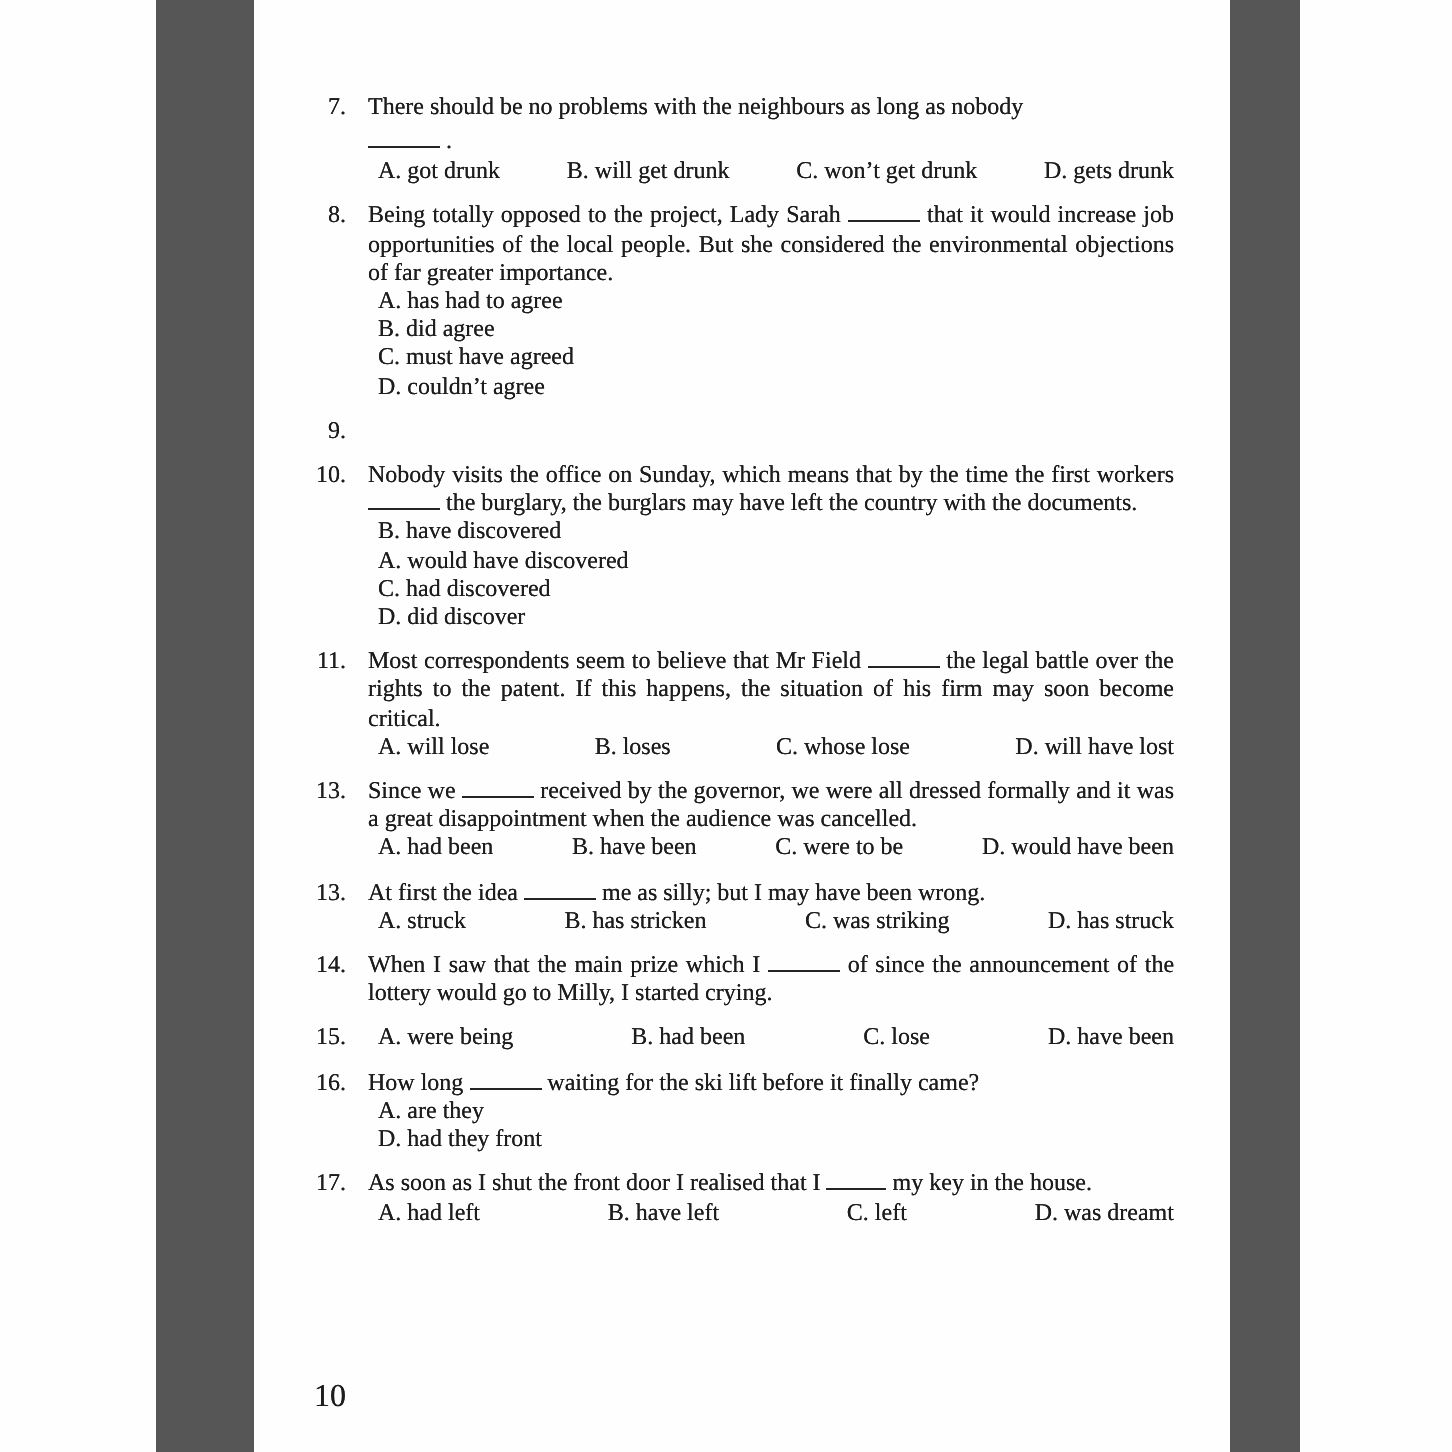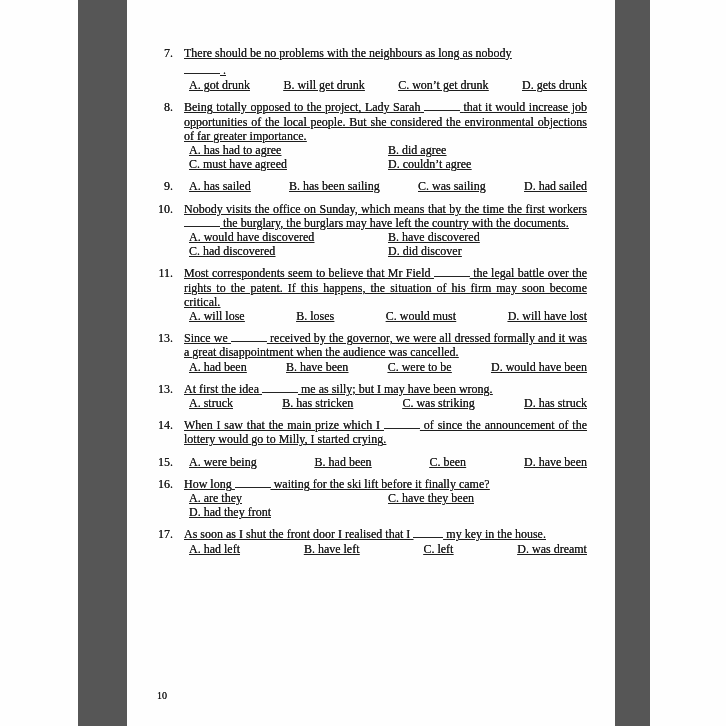--- a/index.html
+++ b/index.html
@@ -13,33 +13,33 @@
   .scan-bar{position:absolute;top:0;bottom:0;background:#565656;}
   .scan-bar.left{left:78px;width:49px;}
   .scan-bar.right{left:615px;width:35px;}
   .page{
     position:absolute;left:127px;top:0;width:488px;height:726px;
     box-sizing:border-box;background:#fefefe;
     padding:46px 28px 0 25px;
   }
   .q{display:flex;margin-bottom:8px;font-size:12px;line-height:14.2px;}
   .q-num{flex:0 0 21px;text-align:right;white-space:nowrap;}
-  .q-body{flex:1;margin-left:11px;min-width:0;text-decoration:underline;}
+  .q-body{flex:1;margin-left:11px;min-width:0;}
   .q-text{text-align:justify;}
   .blank{
     display:inline-block;width:36px;height:9px;
     border-bottom:1.2px solid #242424;
   }
   .blank.short{width:30px;}
   .blank-line{margin-top:3px;line-height:15px;}
   .opts{padding-left:5px;}
   .opts.row{display:flex;justify-content:space-between;white-space:nowrap;}
-  .opts.two-col{display:grid;grid-template-columns:1fr 1fr;}
+  .opts.two-col{display:grid;grid-template-columns:1fr;}
   .opt{display:block;}
-  .page-num{position:absolute;left:30px;top:690px;font-size:10px;}
+  .page-num{position:absolute;left:30px;top:690px;font-size:16px;}
 </style>
 </head>
 <body>
 
 <div class="scan-bar left"></div>
 <div class="scan-bar right"></div>
 
 <div class="page">
 
   <div class="q">
@@ -74,58 +74,52 @@
         <span class="opt">B. did agree</span>
         <span class="opt">C. must have agreed</span>
         <span class="opt">D. couldn’t agree</span>
       </div>
     </div>
   </div>
 
   <div class="q">
     <div class="q-num">9.</div>
     <div class="q-body">
-      <div class="opts row">
-        <span class="opt">A. has sailed</span>
-        <span class="opt">B. has been sailing</span>
-        <span class="opt">C. was sailing</span>
-        <span class="opt">D. had sailed</span>
-      </div>
     </div>
   </div>
 
   <div class="q">
     <div class="q-num">10.</div>
     <div class="q-body">
       <div class="q-text">
         <span>Nobody visits the office on Sunday, which means that by the time the first workers</span>
         <span class="blank"></span>
         <span>the burglary, the burglars may have left the country with the documents.</span>
       </div>
       <div class="opts two-col">
+        <span class="opt">B. have discovered</span>
         <span class="opt">A. would have discovered</span>
-        <span class="opt">B. have discovered</span>
         <span class="opt">C. had discovered</span>
         <span class="opt">D. did discover</span>
       </div>
     </div>
   </div>
 
   <div class="q">
     <div class="q-num">11.</div>
     <div class="q-body">
       <div class="q-text">
         <span>Most correspondents seem to believe that Mr Field</span>
         <span class="blank"></span>
         <span>the legal battle over the rights to the patent. If this happens, the situation of his firm may soon become critical.</span>
       </div>
       <div class="opts row">
         <span class="opt">A. will lose</span>
         <span class="opt">B. loses</span>
-        <span class="opt">C. would must</span>
+        <span class="opt">C. whose lose</span>
         <span class="opt">D. will have lost</span>
       </div>
     </div>
   </div>
 
   <div class="q">
     <div class="q-num">13.</div>
     <div class="q-body">
       <div class="q-text">
         <span>Since we</span>
@@ -168,37 +162,36 @@
       </div>
     </div>
   </div>
 
   <div class="q">
     <div class="q-num">15.</div>
     <div class="q-body">
       <div class="opts row">
         <span class="opt">A. were being</span>
         <span class="opt">B. had been</span>
-        <span class="opt">C. been</span>
+        <span class="opt">C. lose</span>
         <span class="opt">D. have been</span>
       </div>
     </div>
   </div>
 
   <div class="q">
     <div class="q-num">16.</div>
     <div class="q-body">
       <div class="q-text">
         <span>How long</span>
         <span class="blank"></span>
         <span>waiting for the ski lift before it finally came?</span>
       </div>
       <div class="opts two-col">
         <span class="opt">A. are they</span>
-        <span class="opt">C. have they been</span>
         <span class="opt">D. had they front</span>
       </div>
     </div>
   </div>
 
   <div class="q">
     <div class="q-num">17.</div>
     <div class="q-body">
       <div class="q-text">
         <span>As soon as I shut the front door I realised that I</span>

